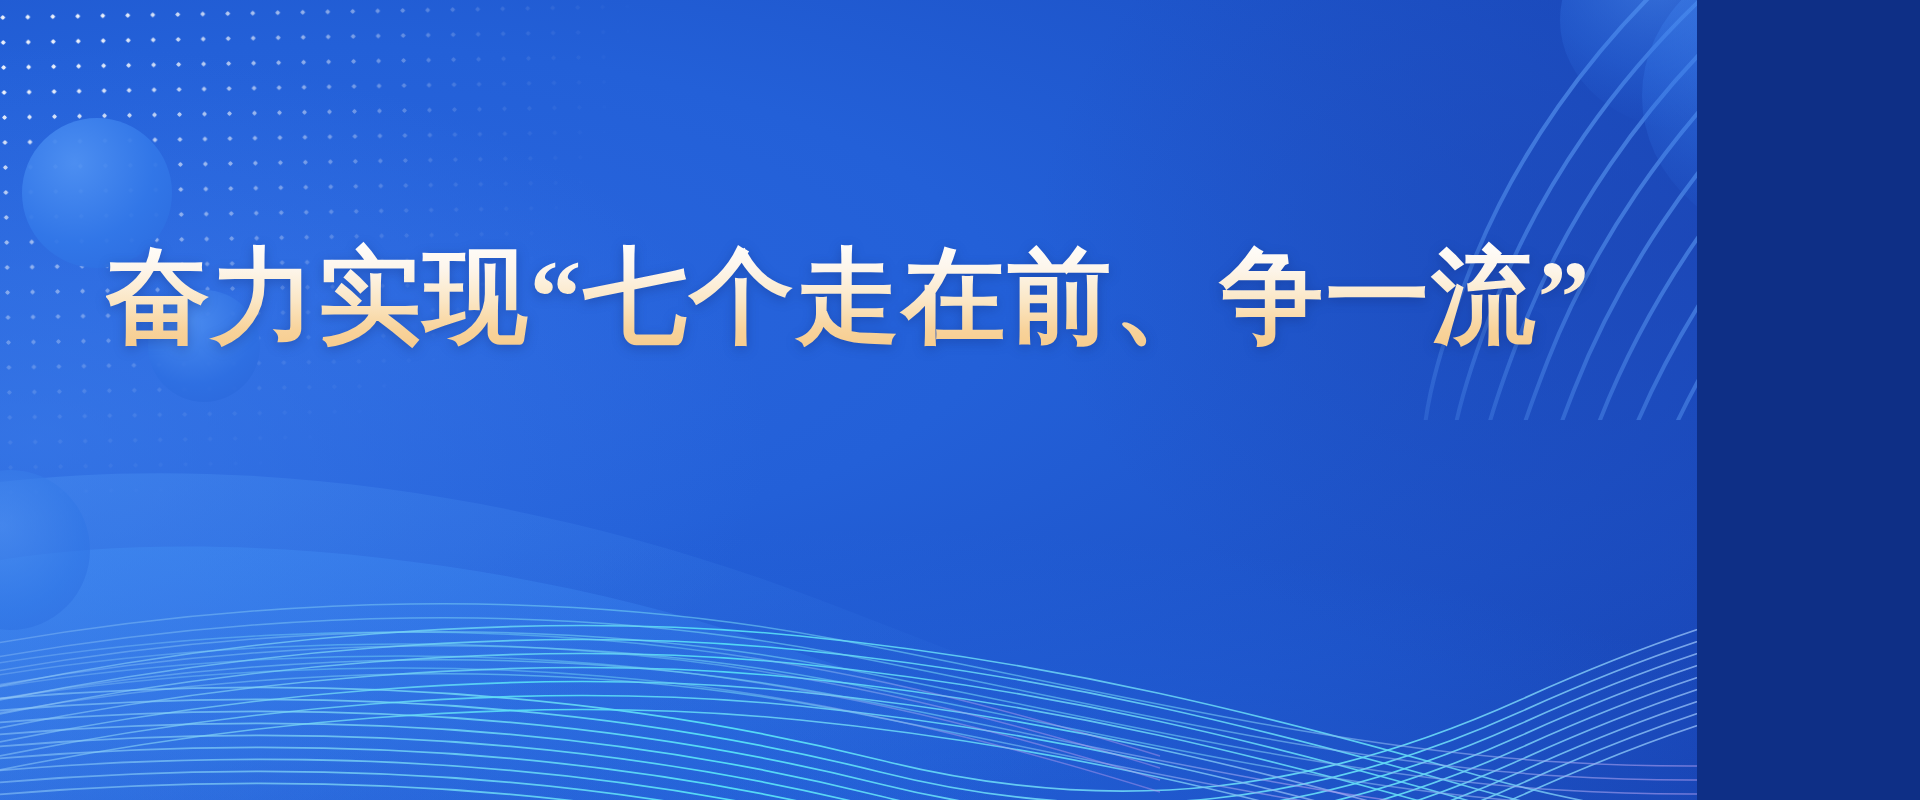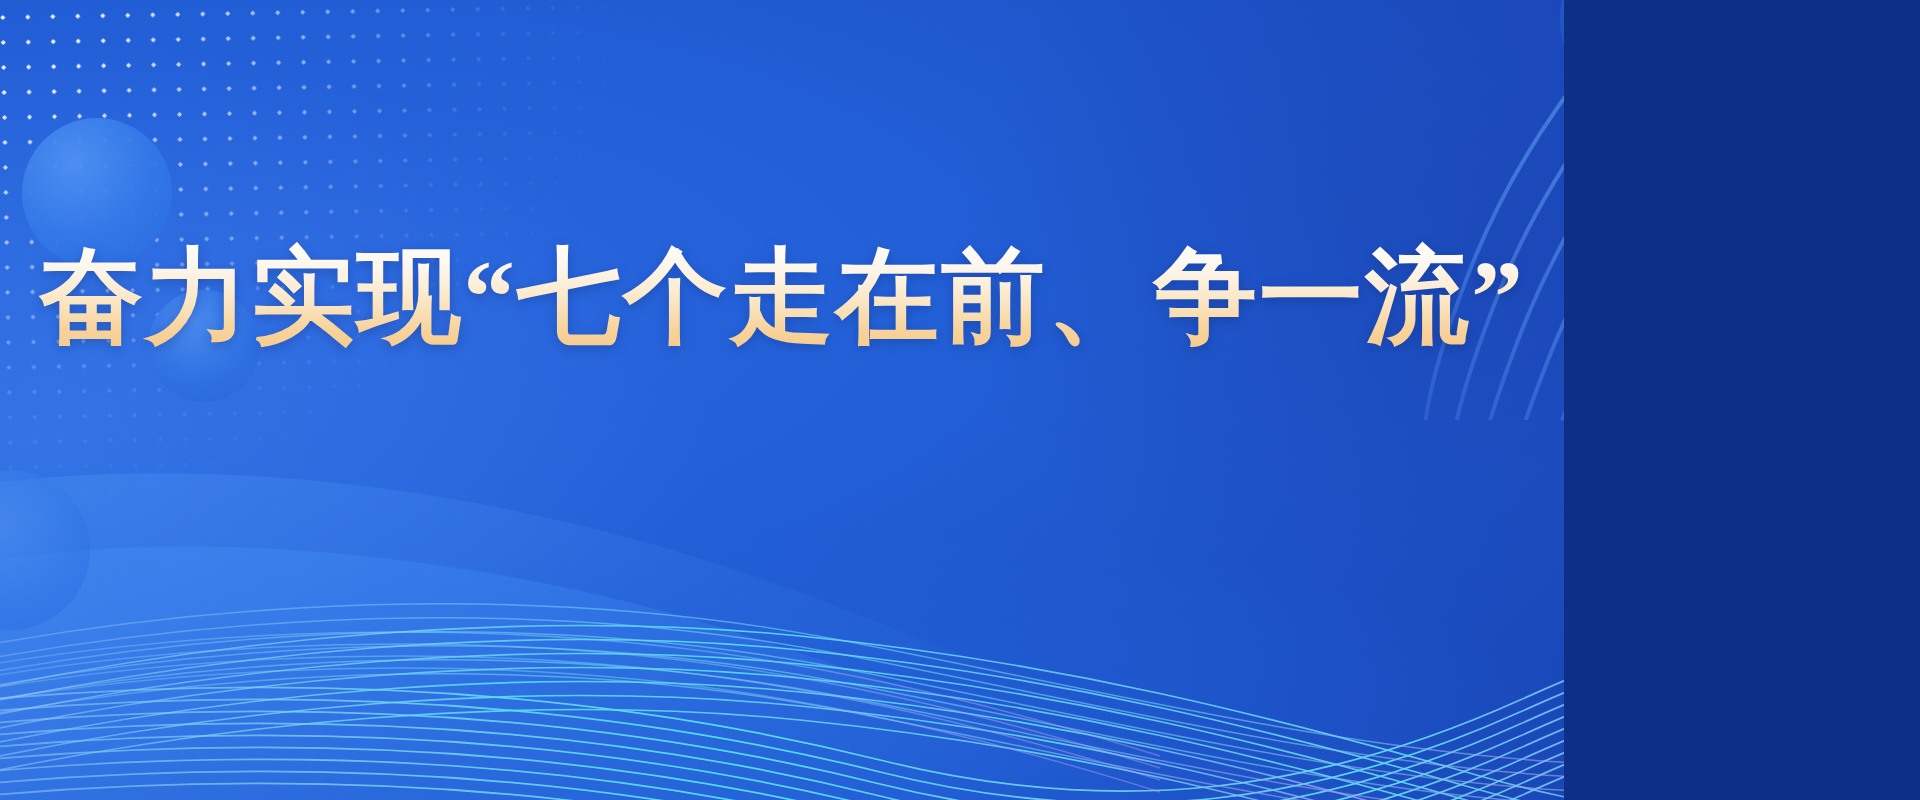--- a/index.html
+++ b/index.html
@@ -3,21 +3,21 @@
 <meta charset="utf-8">
 <title>Banner</title>
 <style>
   html, body {
     margin: 0;
     padding: 0;
     background: #0e2f86;
   }
   #stage {
     position: relative;
-    width: 1564px;
+    width: 1697px;
     height: 800px;
     overflow: hidden;
     font-family: "Liberation Serif", "DejaVu Serif", serif;
     background: #1d56cf;
   }
 
   
   .bg-base {
     position: absolute;
     inset: 0;

